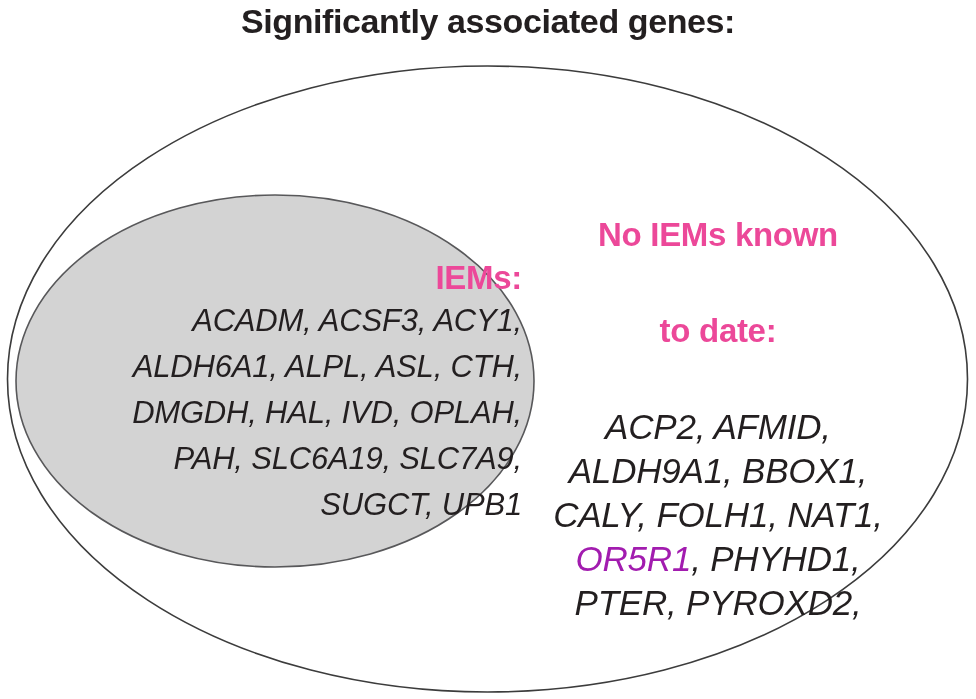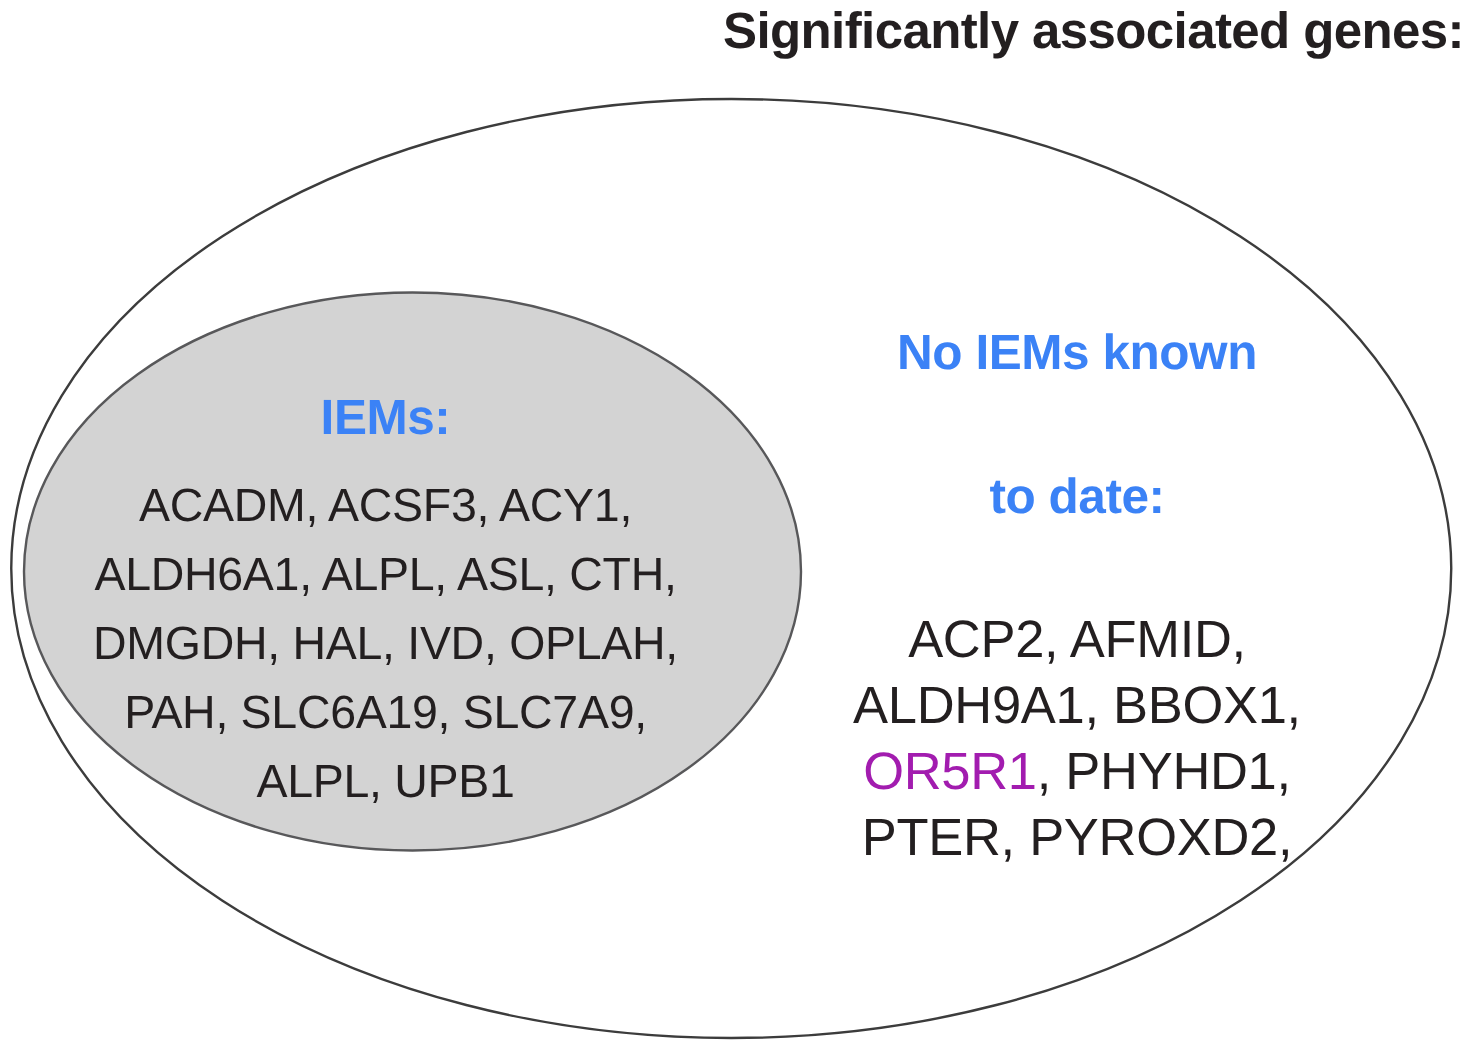--- a/index.html
+++ b/index.html
@@ -18,21 +18,21 @@
     background: #ffffff;
     overflow: hidden;
   }
 
   
   .diagram-title {
     position: absolute;
     left: 0;
     top: 2px;
     width: 976px;
-    text-align: right;
+    text-align: center;
     font-family: "Liberation Sans", sans-serif;
     font-weight: bold;
     font-size: 34px;
     letter-spacing: -0.4px;
     color: #231f20;
     white-space: nowrap;
   }
 
   
   #venn-svg {
@@ -49,49 +49,51 @@
     text-align: center;
     color: #231f20;
   }
 
   .group-heading {
     font-family: "Liberation Sans", sans-serif;
     font-weight: bold;
     font-size: 33px;
     line-height: 43px;
     letter-spacing: -0.3px;
-    color: #3b82f6;
+    color: #ec4899;
     margin: 0;
     white-space: pre-line;
   }
 
   .gene-list {
     font-family: "Liberation Sans", sans-serif;
+    font-style: italic;
     font-weight: normal;
     font-size: 31px;
     line-height: 45px;
     letter-spacing: -0.2px;
     color: #231f20;
-    margin: 16px;
+    margin: 0;
   }
 
   .gene-line {
     display: block;
     white-space: nowrap;
   }
 
   .gene-muted {
     color: #a21caf;
   }
 
   
   #iems-block {
-    left: 2px;
+    left: 12px;
     top: 258px;
     width: 510px;
+    text-align: right;
   }
   #iems-block .gene-list {
     font-size: 31px;
     line-height: 46px;
   }
   #iems-block .group-heading {
     font-size: 33px;
     line-height: 40px;
   }
 
@@ -123,30 +125,31 @@
     <ellipse cx="275" cy="381" rx="259" ry="186" fill="#d3d3d3" stroke="#58585a" stroke-width="1.6"></ellipse>
   </svg>
 
   <div class="group-block" id="iems-block">
     <div class="group-heading">IEMs:</div>
     <div class="gene-list">
       <span class="gene-line">ACADM, ACSF3, ACY1,</span>
       <span class="gene-line">ALDH6A1, ALPL, ASL, CTH,</span>
       <span class="gene-line">DMGDH, HAL, IVD, OPLAH,</span>
       <span class="gene-line">PAH, SLC6A19, SLC7A9,</span>
-      <span class="gene-line">ALPL, UPB1</span>
+      <span class="gene-line">SUGCT, UPB1</span>
     </div>
   </div>
 
   <div class="group-block" id="no-iems-block">
     <div class="group-heading">
       <span style="display:block">No IEMs known</span>
       <span style="display:block">to date:</span>
     </div>
     <div class="gene-list">
       <span class="gene-line">ACP2, AFMID,</span>
       <span class="gene-line">ALDH9A1, BBOX1,</span>
+      <span class="gene-line">CALY, FOLH1, NAT1,</span>
       <span class="gene-line"><span class="gene-muted">OR5R1</span><span>, PHYHD1,</span></span>
       <span class="gene-line">PTER, PYROXD2,</span>
     </div>
   </div>
 
 </div>
 
 </body></html>

